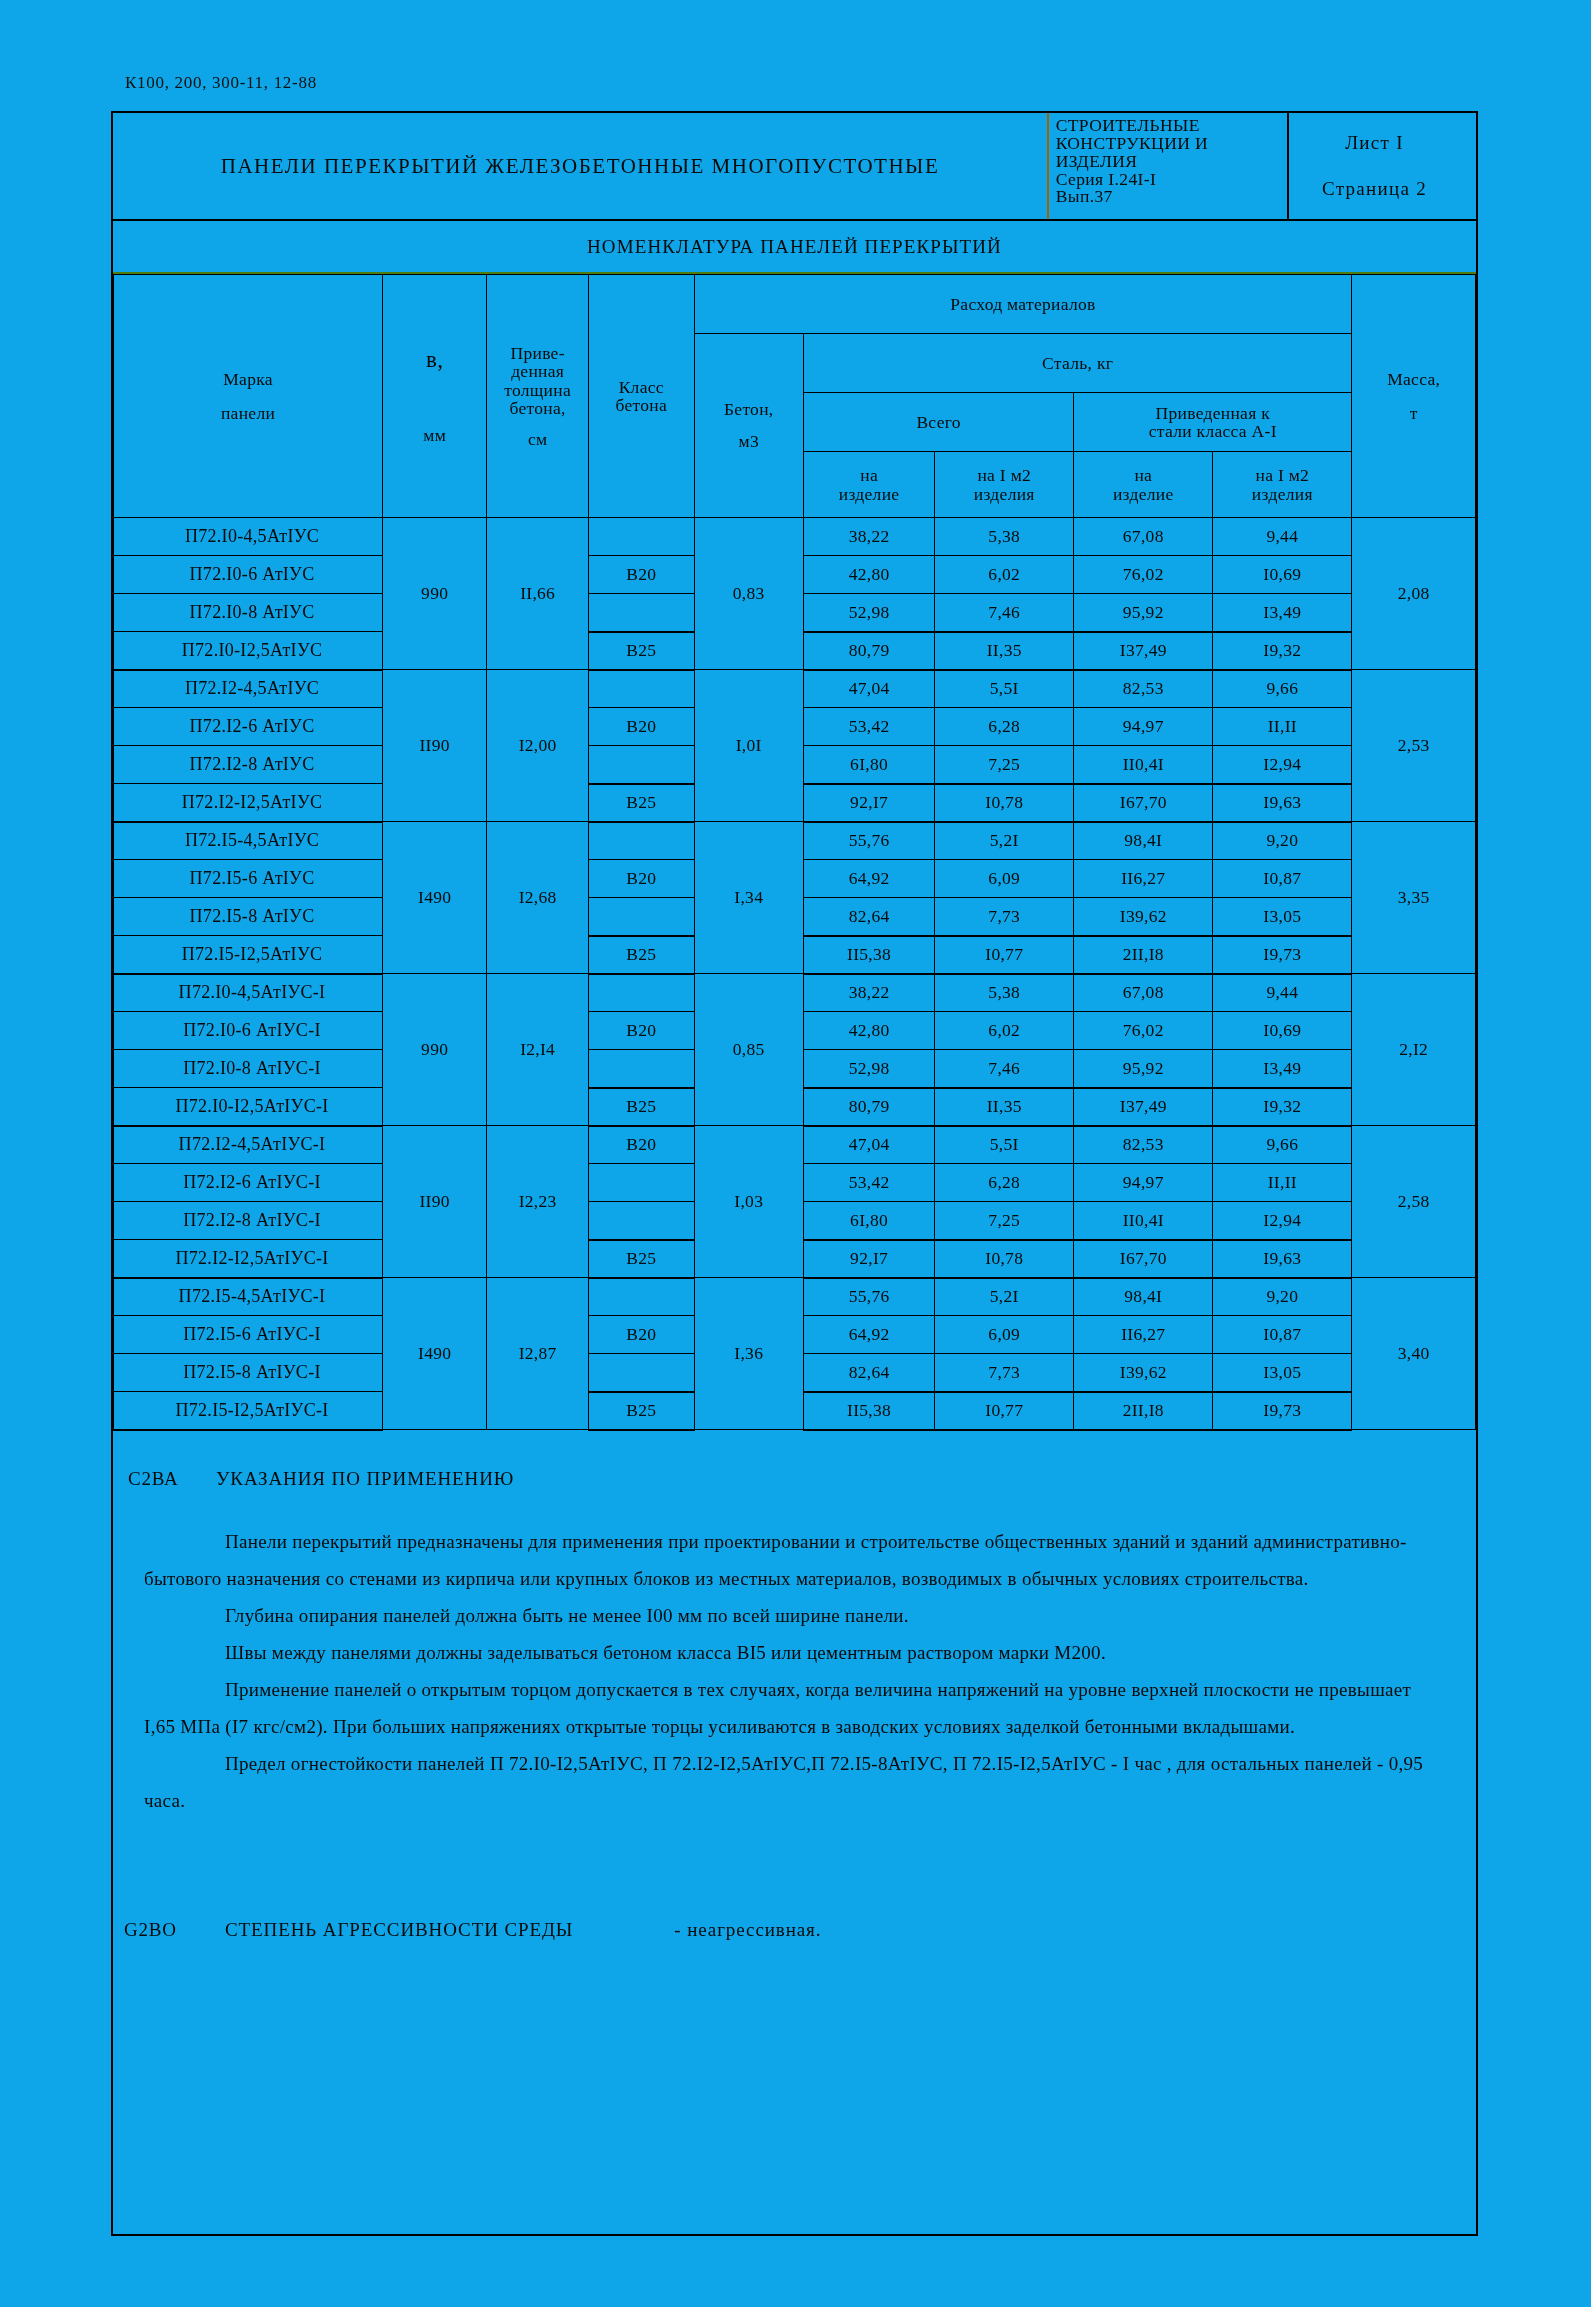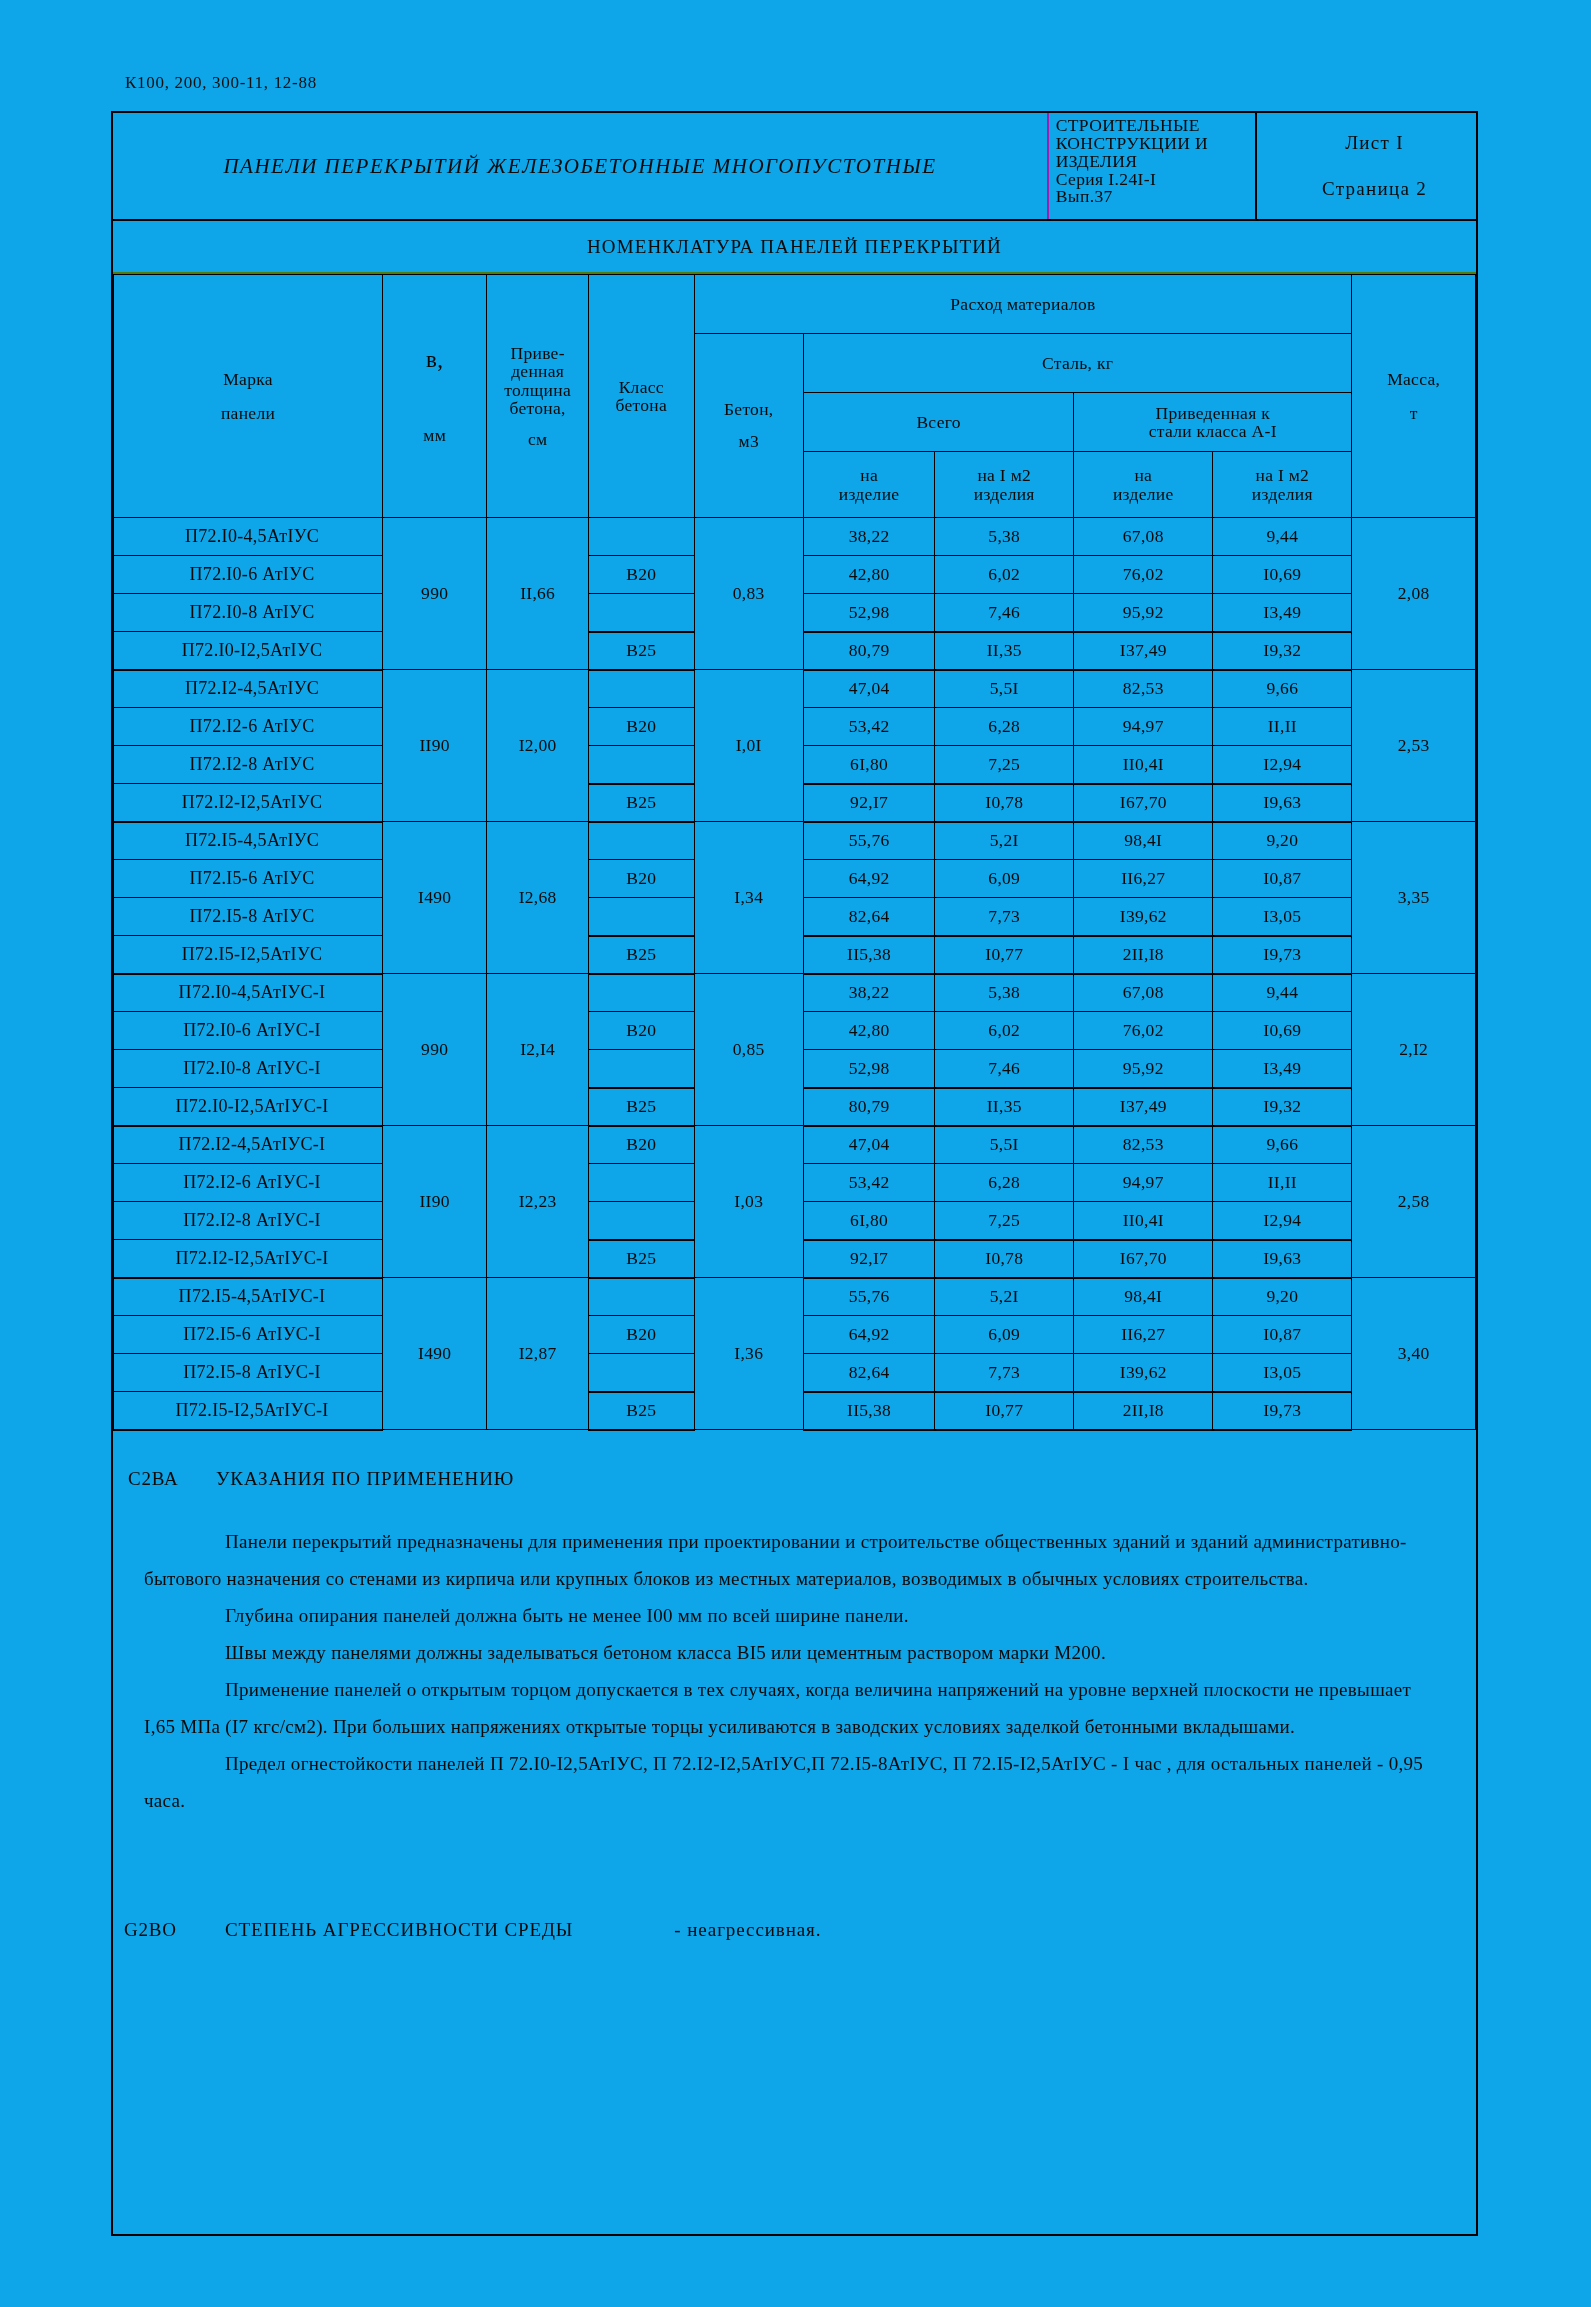--- a/index.html
+++ b/index.html
@@ -46,36 +46,35 @@
     position: relative;
     height: 108px;
     border-bottom: 2px solid #000;
     box-sizing: border-box;
   }
   .title-main {
     position: absolute;
     left: 0; top: 0;
     width: 936px;
     height: 100%;
-    border-right: 2px solid #a21caf;
+    border-right: 2px solid #a16207;
     box-sizing: border-box;
     display: flex;
     align-items: center;
     justify-content: center;
-    font-style: italic;
   }
   .title-main span {
     font-size: 21px;
     letter-spacing: 1.5px;
     white-space: nowrap;
   }
   .title-series {
     position: absolute;
     left: 936px; top: 0;
-    width: 208px;
+    width: 240px;
     height: 100%;
     border-right: 2px solid #000;
     box-sizing: border-box;
     padding: 4px 0 0 6.7px;
   }
   .title-series div {
     font-size: 17.5px;
     line-height: 1.02;
     letter-spacing: 0.4px;
     white-space: nowrap;

